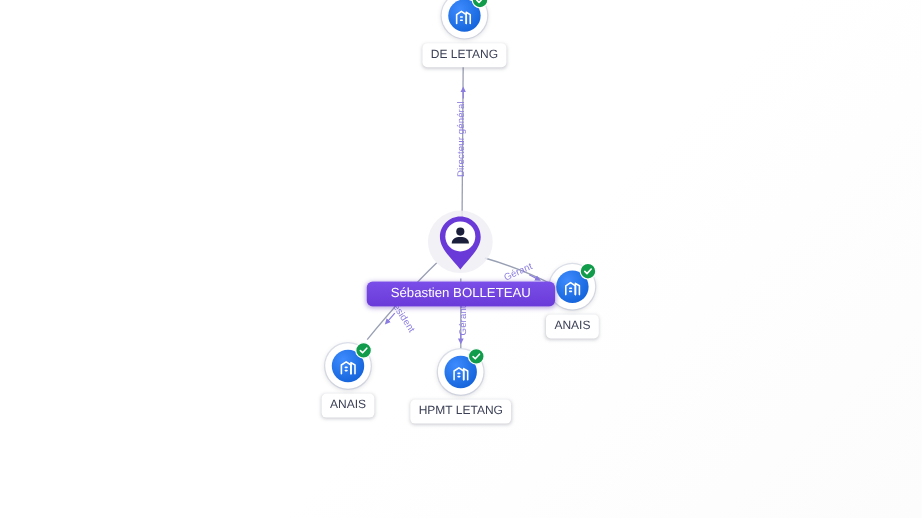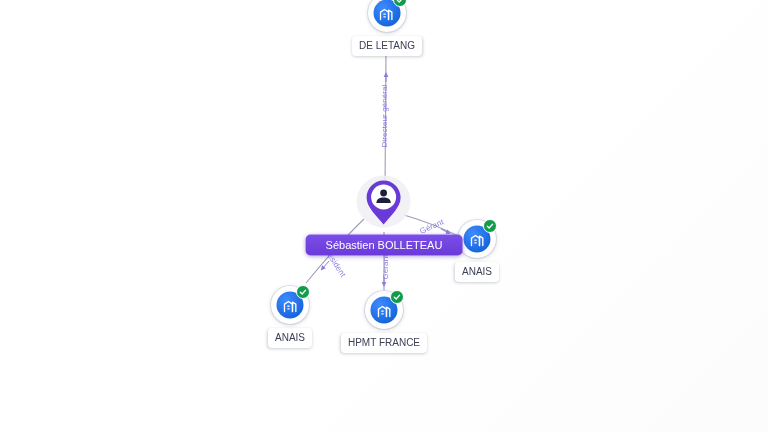--- a/index.html
+++ b/index.html
@@ -238,21 +238,21 @@
           <path d="M15 21V7l5 3v11"></path>
           <path d="M8 13h2M8 17h2"></path>
         </svg>
       </div>
       <div class="check-badge">
         <svg width="8" height="8" viewBox="0 0 24 24" fill="none" stroke="#ffffff" stroke-width="4" stroke-linecap="round" stroke-linejoin="round">
           <path d="M4 12.5 L9.5 18 L20 6.5"></path>
         </svg>
       </div>
     </div>
-    <div class="node-label">HPMT FRANCE</div>
+    <div class="node-label">HPMT LETANG</div>
   </div>
 
   <div class="node" style="left:290px; top:317px;">
     <div class="company-badge-wrap">
       <div class="company-halo"></div>
       <div class="company-circle">
         <svg width="16" height="16" viewBox="0 0 24 24" fill="none" stroke="#ffffff" stroke-width="2" stroke-linecap="round" stroke-linejoin="round">
           <path d="M3 21V10l6-4 6 4v11"></path>
           <path d="M15 21V7l5 3v11"></path>
           <path d="M8 13h2M8 17h2"></path>

